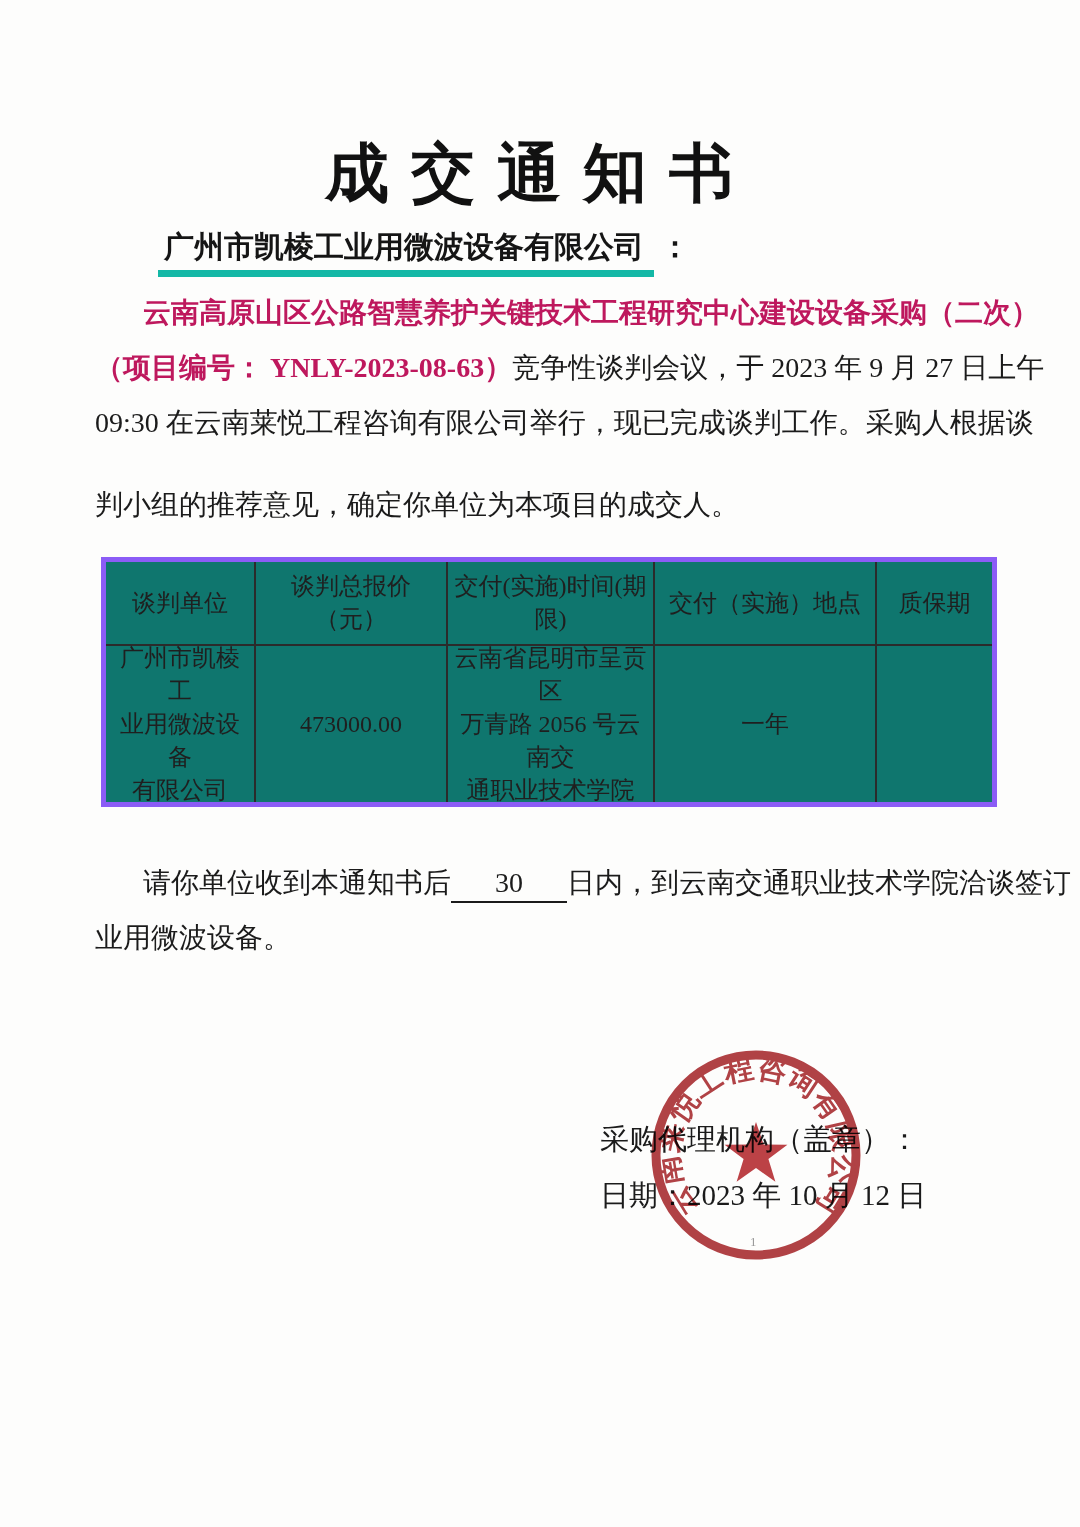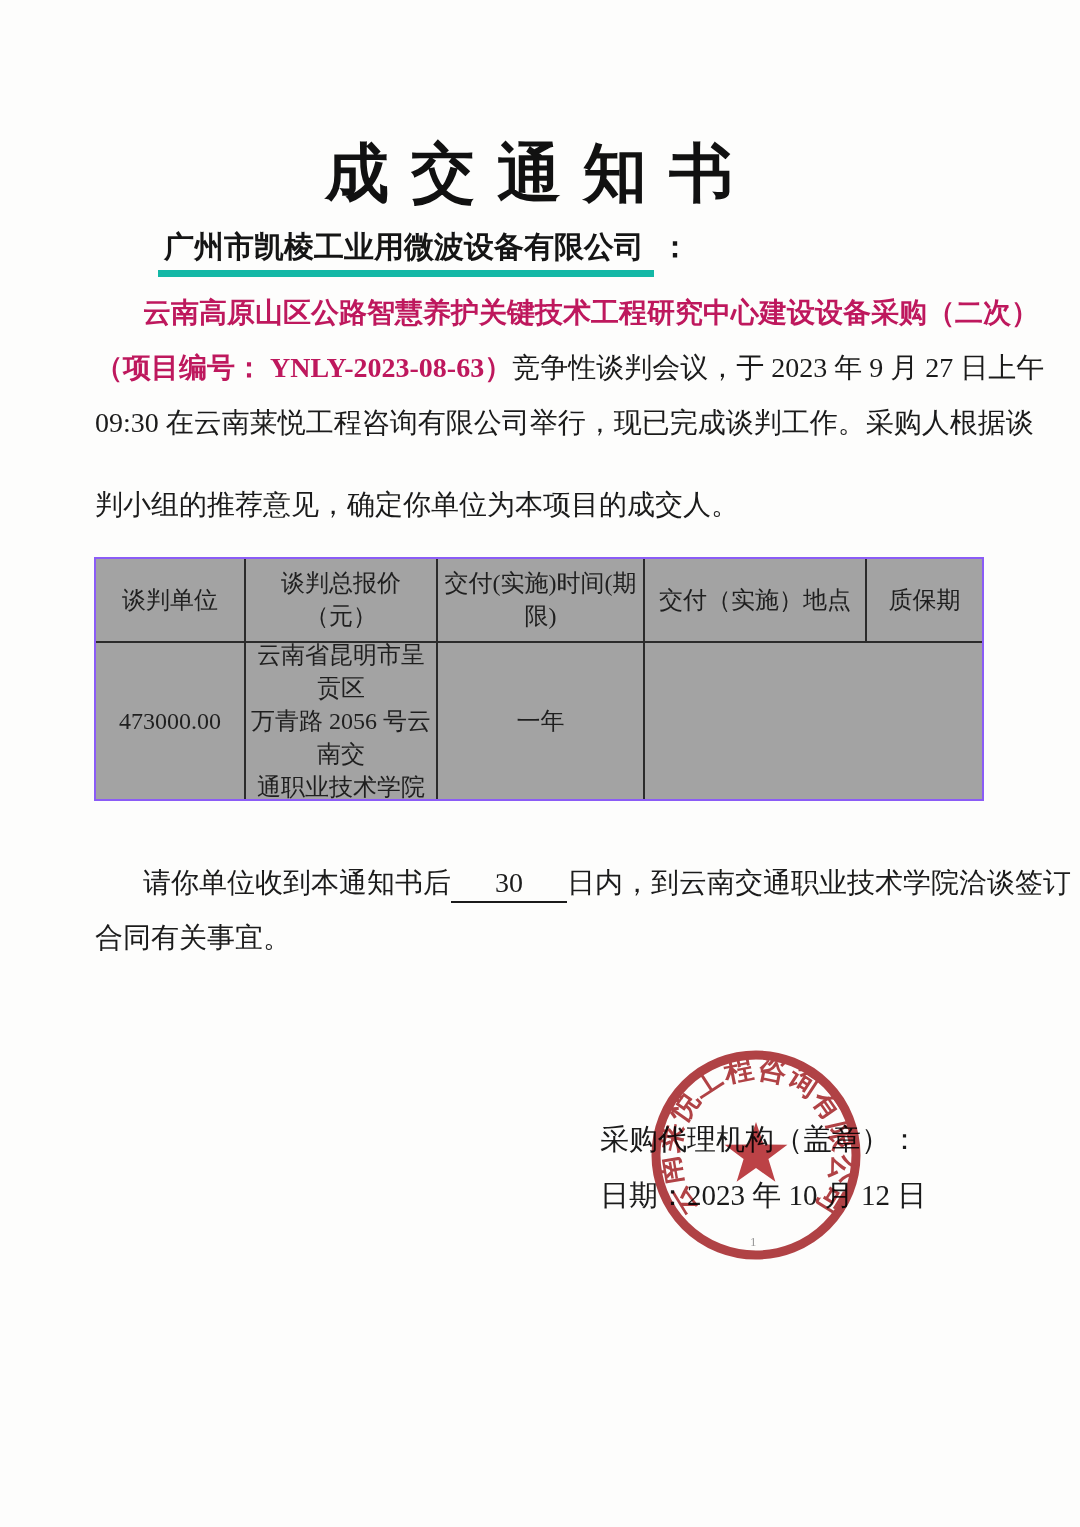--- a/index.html
+++ b/index.html
@@ -33,26 +33,26 @@
   .addressee-colon{display:inline-block;margin-left:6px;}
   .body-line{
     position:absolute;left:95px;width:893px;
     font-size:28px;line-height:34px;
     white-space:nowrap;color:#1b1b1b;
   }
   .indent{padding-left:48px;}
   .bold{font-weight:bold;color:#be185d;}
   
   .award-table{
-    position:absolute;left:94px;top:557px;
+    position:absolute;left:101px;top:557px;
     display:grid;
     grid-template-columns:150px 192px 207px 222px 115px;
     grid-template-rows:84px 156px;
-    border:2px solid #8b5cf6;
-    background:#a3a3a3;
+    border:5px solid #8b5cf6;
+    background:#0f766e;
   }
   .cell{
     border-right:2px solid #2b2b2b;
     border-bottom:2px solid #2b2b2b;
     display:flex;flex-direction:column;
     justify-content:center;align-items:center;
     text-align:center;
     font-size:24px;line-height:33px;
     padding:2px 4px;box-sizing:border-box;
     color:#1f1f1f;
@@ -119,36 +119,41 @@
       <div>限)</div>
     </div>
     <div class="cell">
       <div>交付（实施）地点</div>
     </div>
     <div class="cell">
       <div>质保期</div>
     </div>
 
     <div class="cell body-row">
+      <div>广州市凯棱工</div>
+      <div>业用微波设备</div>
+      <div>有限公司</div>
+    </div>
+    <div class="cell body-row">
       <div>473000.00</div>
     </div>
     <div class="cell body-row">
       <div>云南省昆明市呈贡区</div>
       <div>万青路 2056 号云南交</div>
       <div>通职业技术学院</div>
     </div>
     <div class="cell body-row">
       <div>一年</div>
     </div>
   </div>
 
   <div class="body-line indent" style="top:866px">
     <span>请你单位收到本通知书后</span><span class="blank-underline">30</span><span>日内，到云南交通职业技术学院洽谈签订</span>
   </div>
-  <div class="body-line" style="top:921px">合同有关事宜。</div>
+  <div class="body-line" style="top:921px">业用微波设备。</div>
 
   <div class="footer-line" style="top:1120px">采购代理机构（盖章）：</div>
   <div class="footer-line" style="top:1176px">日期：2023 年 10 月 12 日</div>
 
   <svg class="stamp-wrap" viewBox="-115 -115 230 230" aria-hidden="true">
     <circle r="100" fill="none" stroke="#a8272c" stroke-width="9"></circle>
     <path id="stampArc" d="M -62 48 A 78 78 0 1 1 62 48" fill="none"></path>
     <text font-size="29" font-weight="bold" fill="#a8272c" letter-spacing="1" font-family="Liberation Serif, serif">
       <textPath href="#stampArc" startOffset="50%" text-anchor="middle">云南莱悦工程咨询有限公司</textPath>
     </text>

